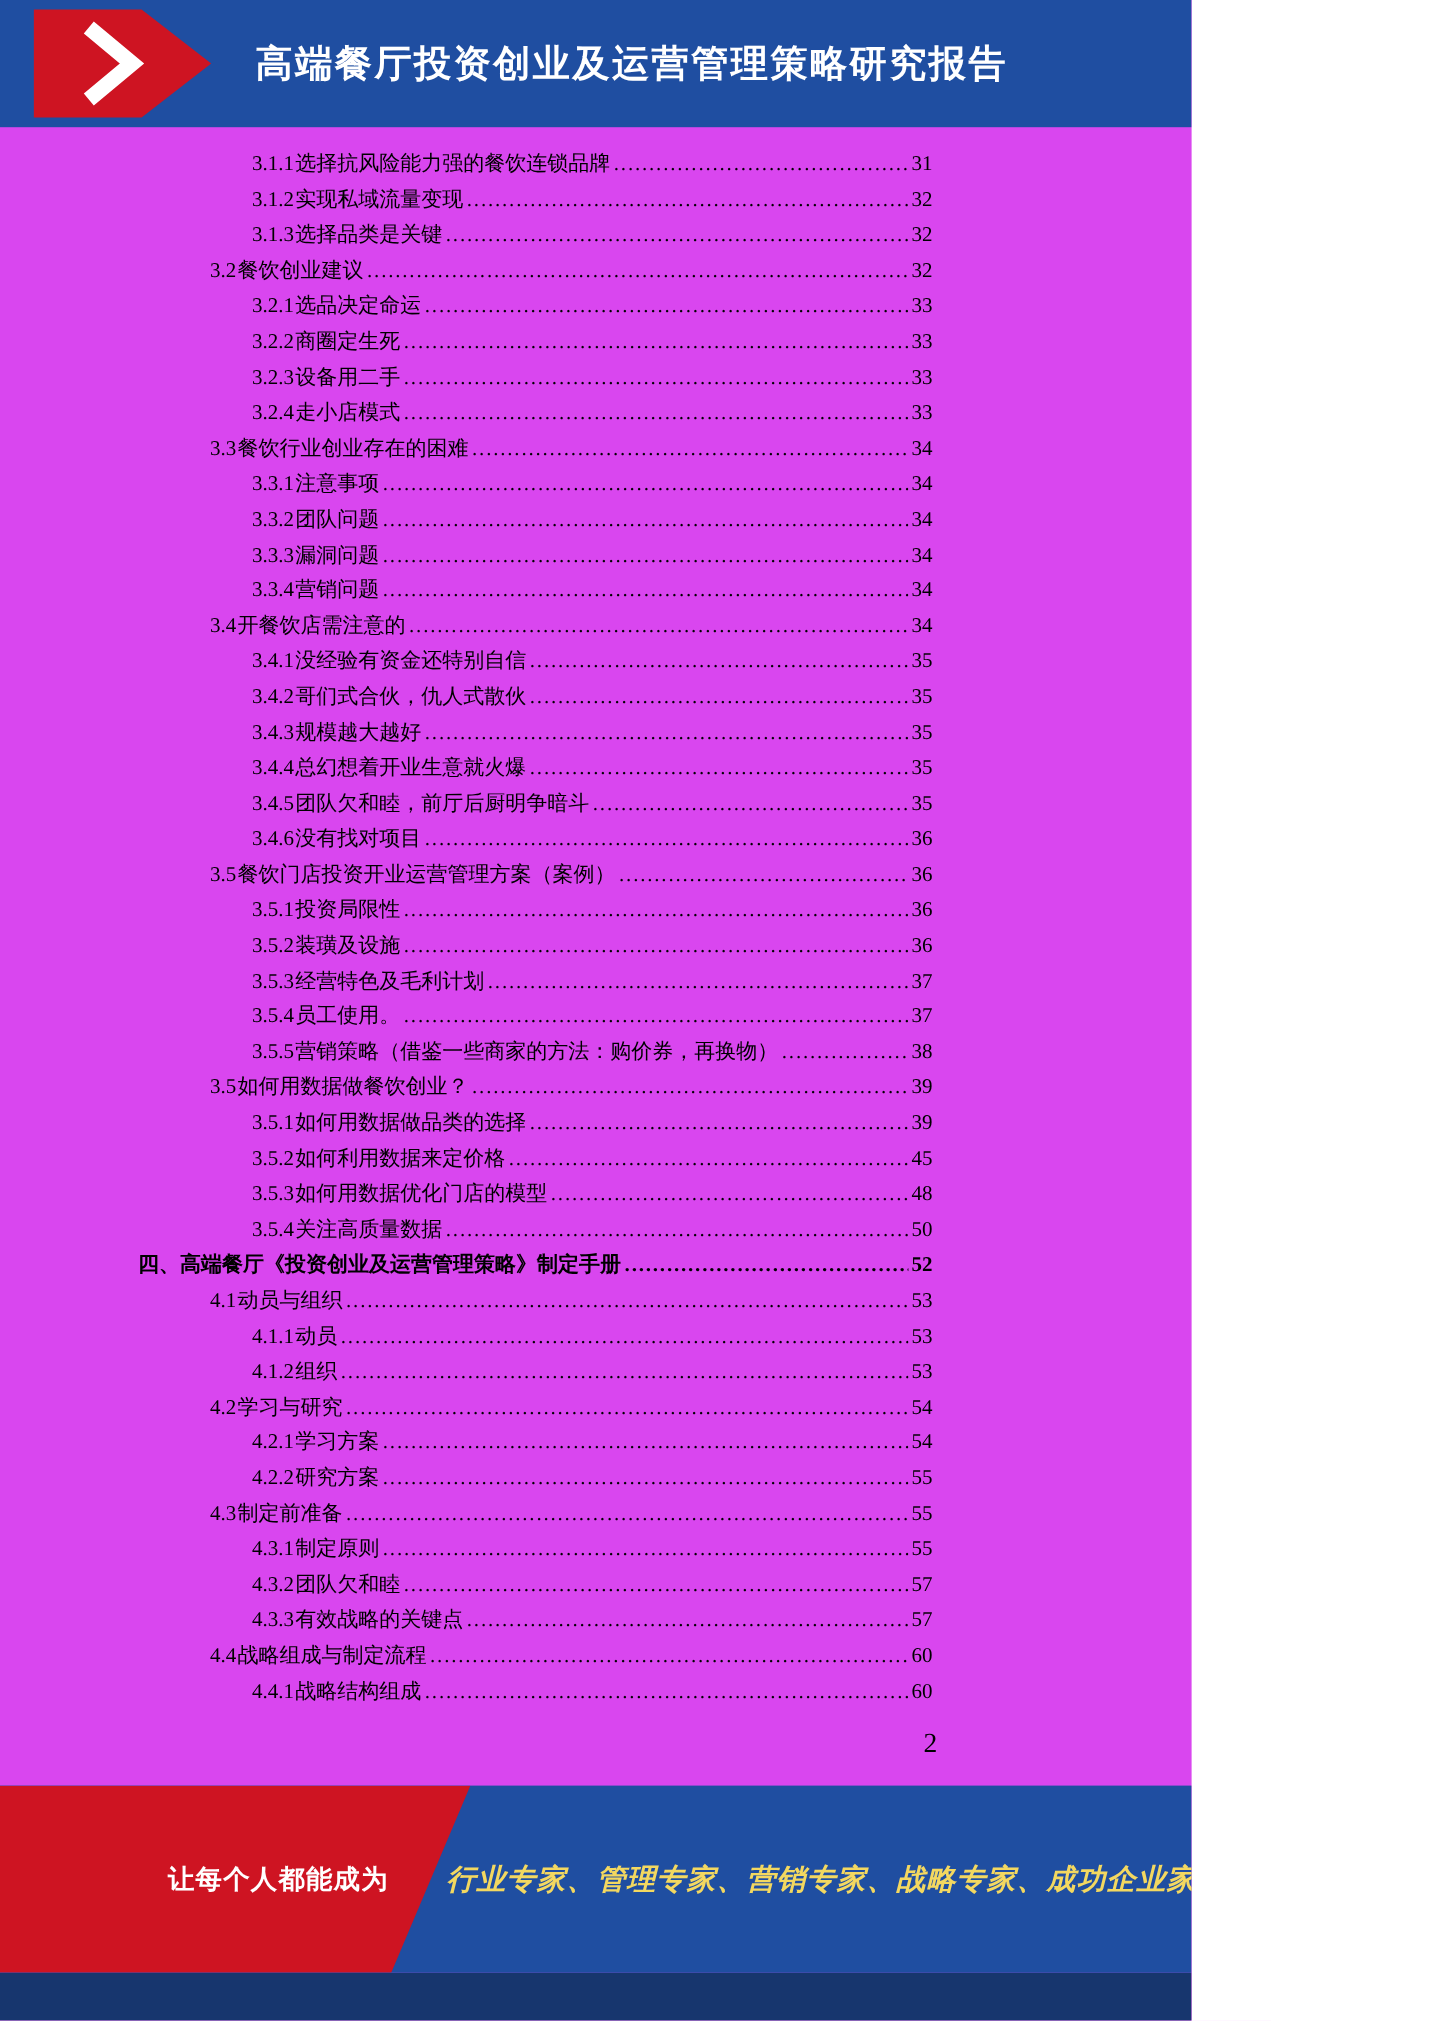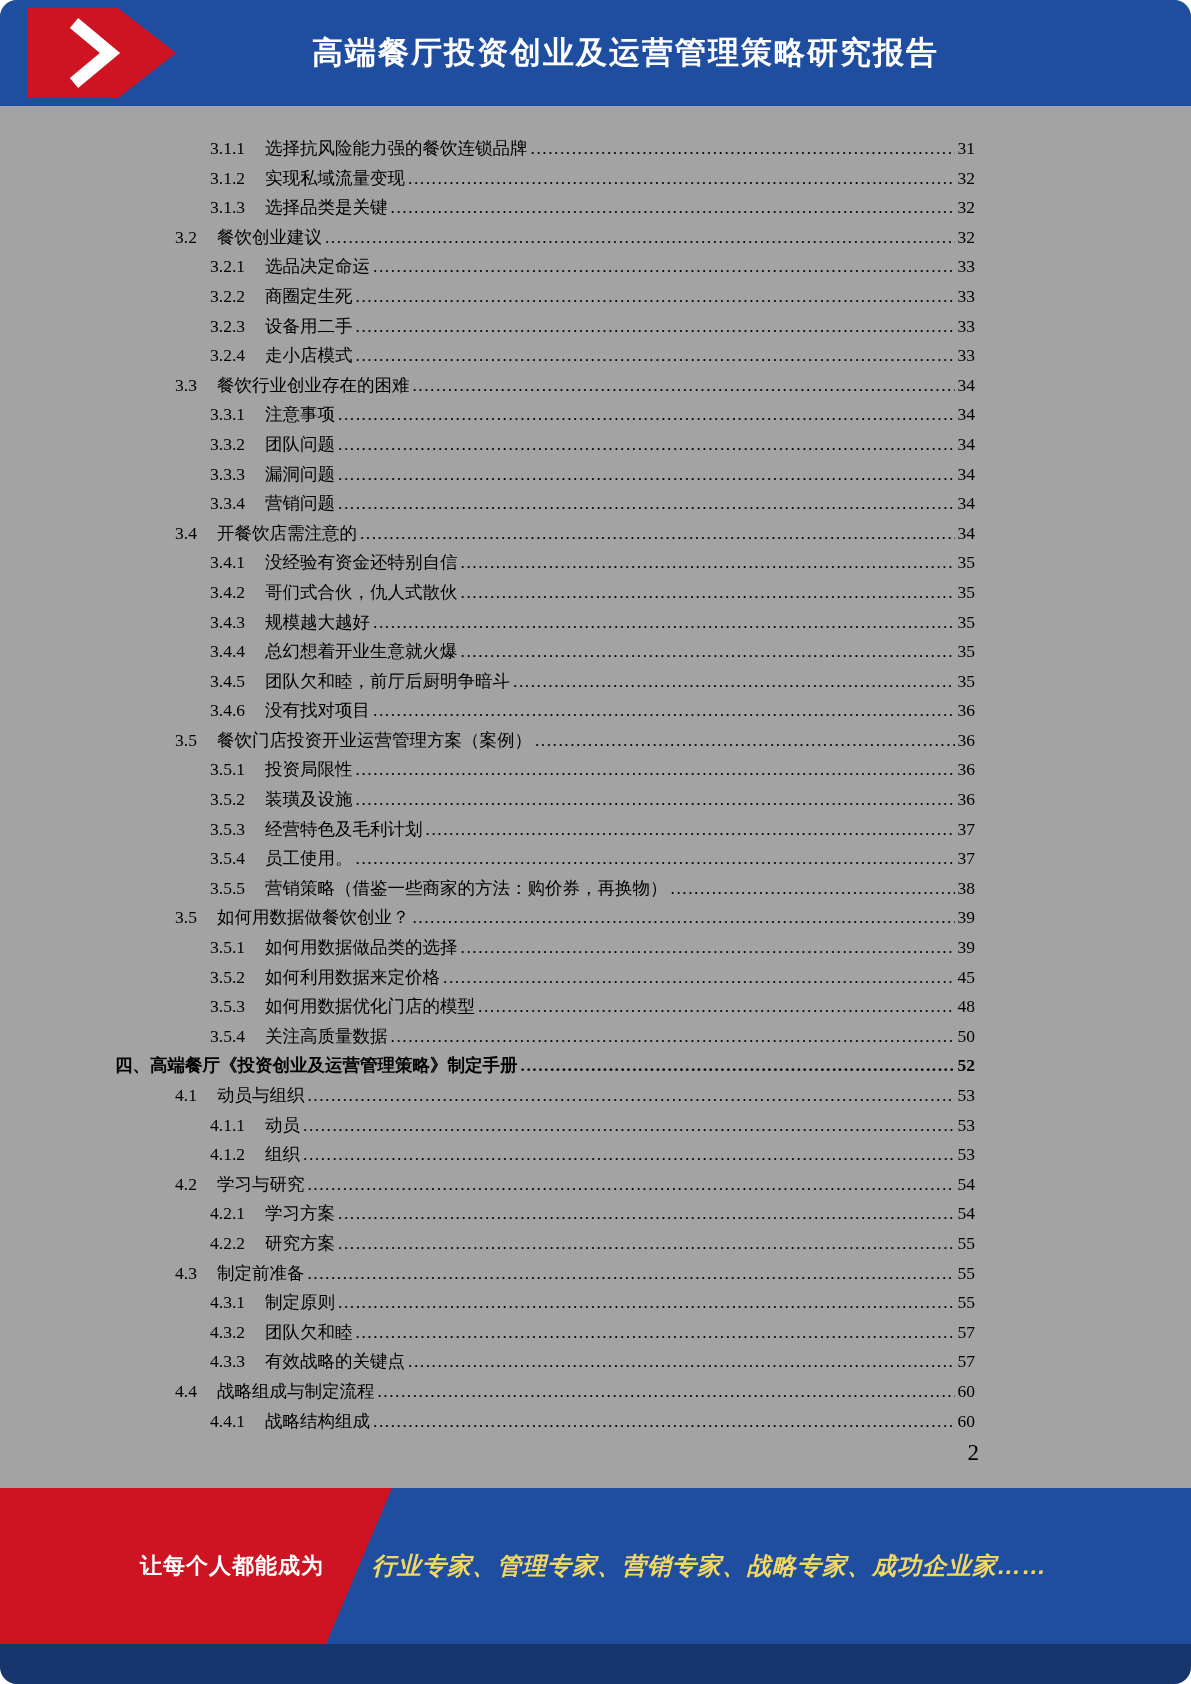--- a/index.html
+++ b/index.html
@@ -4,25 +4,24 @@
 <style>
   * { margin: 0; padding: 0; box-sizing: border-box; }
   html, body { background: #ffffff; }
   body {
     width: 1191px;
     font-family: "Liberation Serif", "DejaVu Serif", serif;
     color: #000;
   }
   .page {
     position: relative;
-    width: 1191px;
+    width: 993px;
     height: 1684px;
-    background: #a3a3a3;
+    background: #d946ef;
     overflow: hidden;
-    border-radius: 17px;
   }
 
   
   .header {
     position: relative;
     height: 106px;
     background: #1f4ea1;
     display: flex;
     align-items: center;
   }
@@ -51,23 +50,23 @@
   .toc-row {
     display: flex;
     align-items: baseline;
     height: 29.6px;
     font-size: 17.5px;
     line-height: 29.6px;
   }
   .toc-row.level-2 { padding-left: 60px; }
   .toc-row.level-3 { padding-left: 95px; }
   .toc-row.bold { font-weight: bold; }
-  .toc-num { margin-right: 20px; white-space: nowrap; }
+  .toc-num { margin-right: 1px; white-space: nowrap; }
   .toc-row.level-1 .toc-num { margin-right: 0; }
-  .toc-label { white-space: nowrap; margin-top: 12px; }
+  .toc-label { white-space: nowrap; }
   .toc-dots {
     flex: 1;
     overflow: hidden;
     white-space: nowrap;
     margin: 0 3px;
     min-width: 20px;
   }
   .toc-dots::after {
     content: "......................................................................................................................................................................................................................................";
     letter-spacing: 1.5px;

